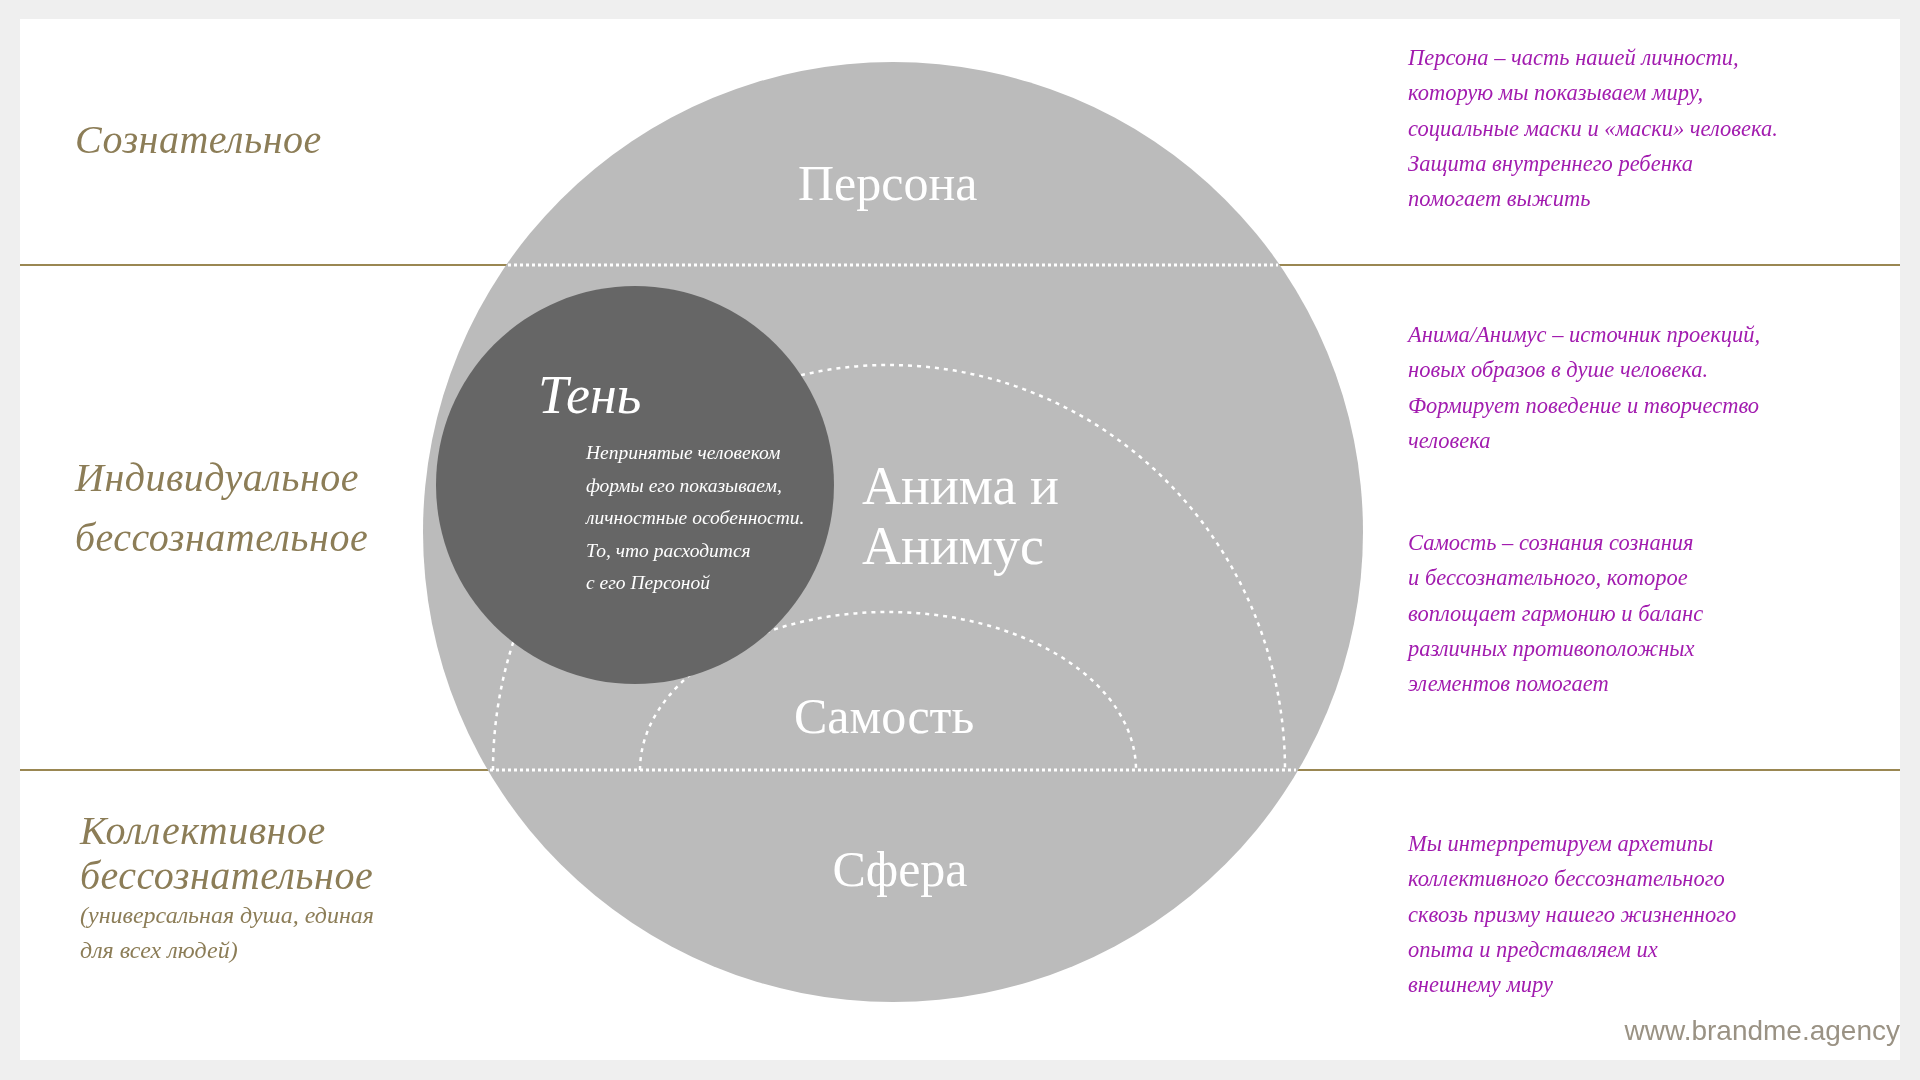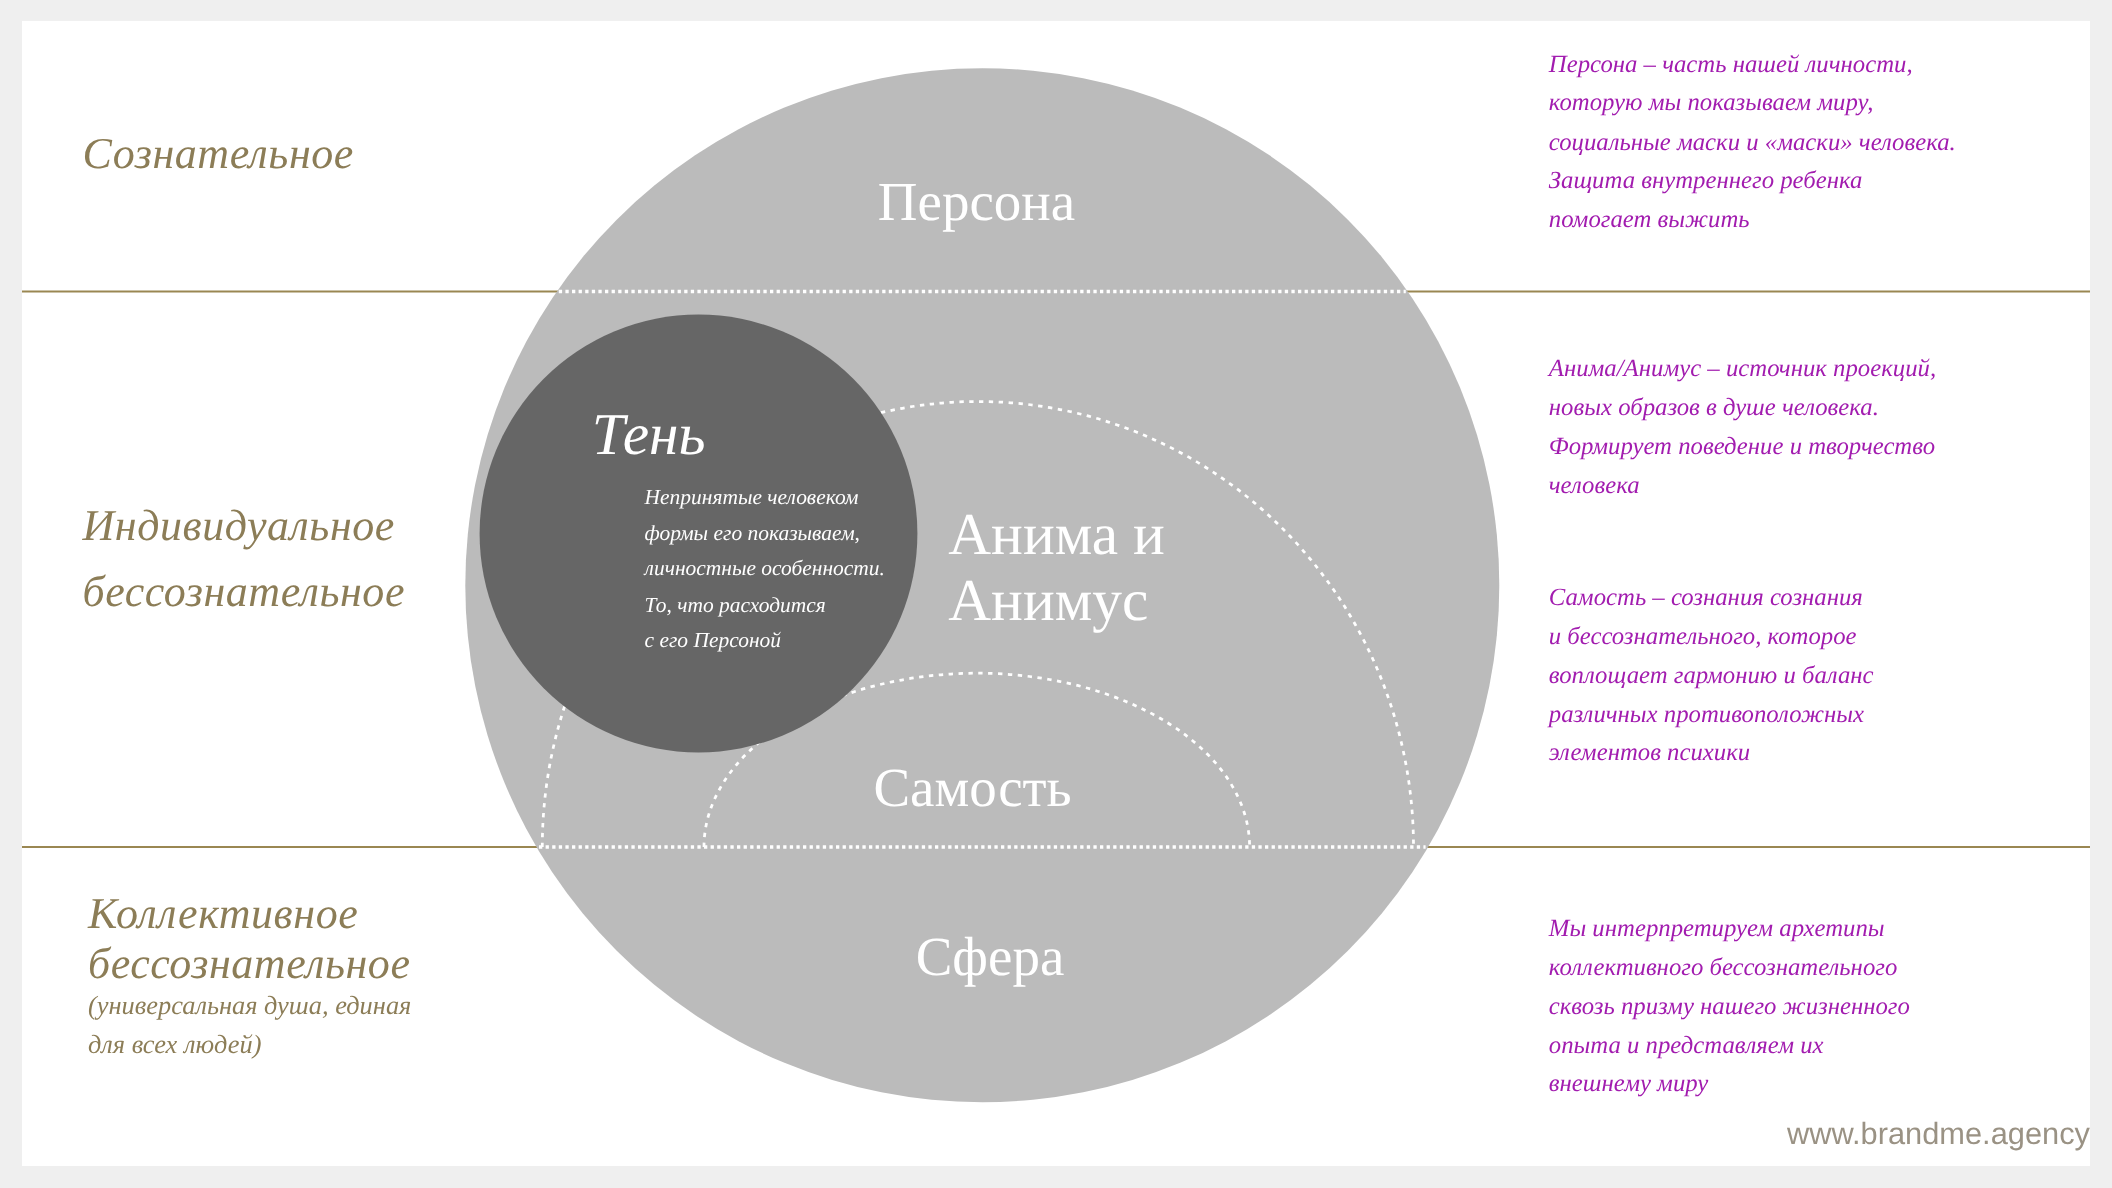--- a/index.html
+++ b/index.html
@@ -87,21 +87,21 @@
   <span>новых образов в душе человека.</span>
   <span>Формирует поведение и творчество</span>
   <span>человека</span>
 </div>
 
 <div class="desc" style="top:525px;">
   <span>Самость – сознания сознания</span>
   <span>и бессознательного, которое</span>
   <span>воплощает гармонию и баланс</span>
   <span>различных противоположных</span>
-  <span>элементов психики</span>
+  <span>элементов помогает</span>
 </div>
 
 <div class="desc" style="top:826px;">
   <span>Мы интерпретируем архетипы</span>
   <span>коллективного бессознательного</span>
   <span>сквозь призму нашего жизненного</span>
   <span>опыта и представляем их</span>
   <span>внешнему миру</span>
 </div>
 

